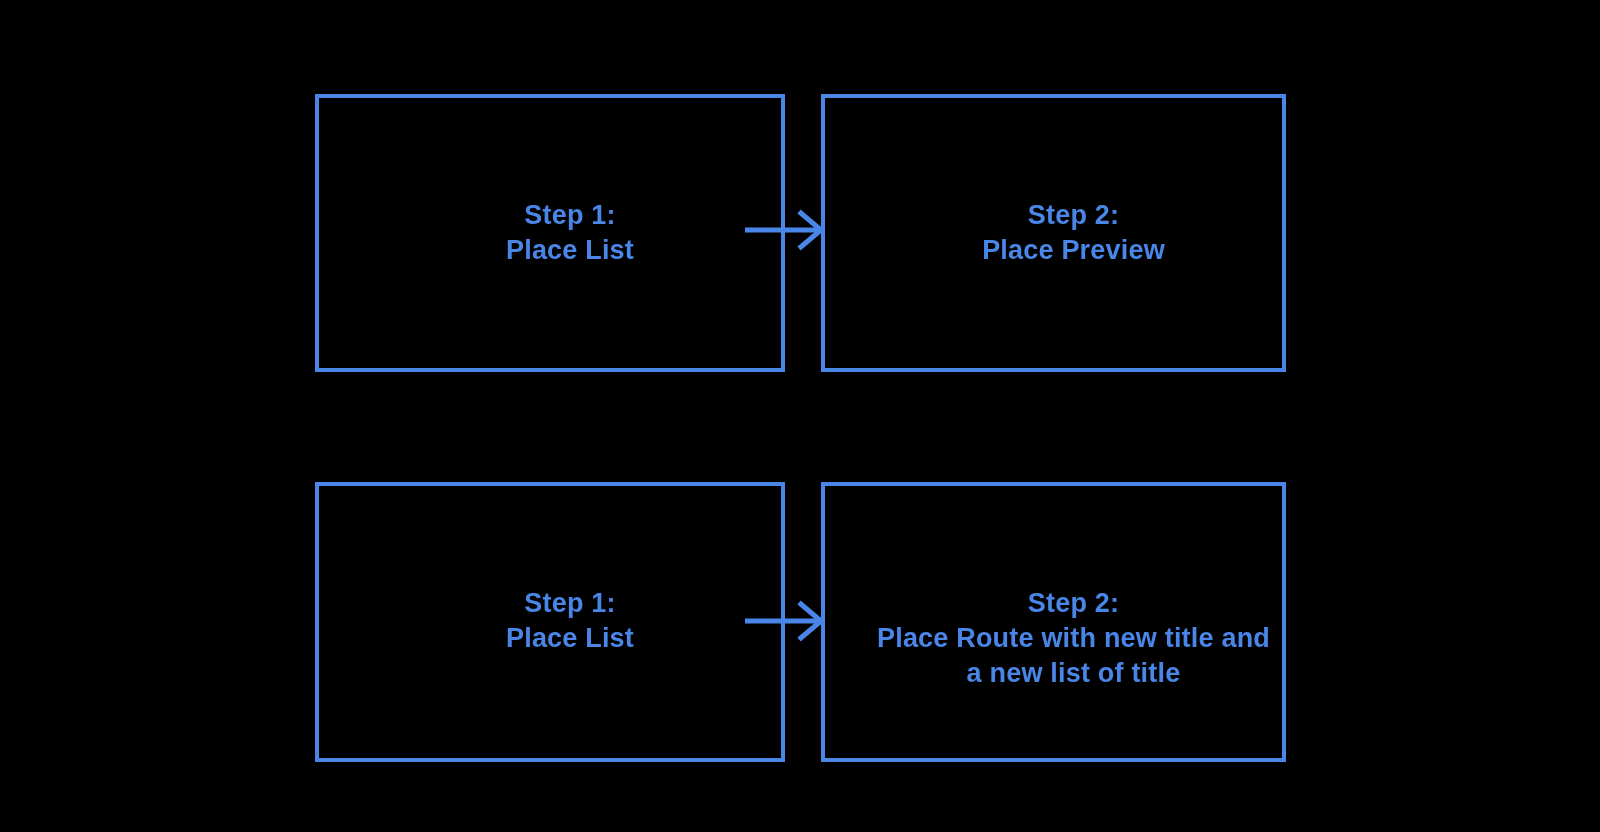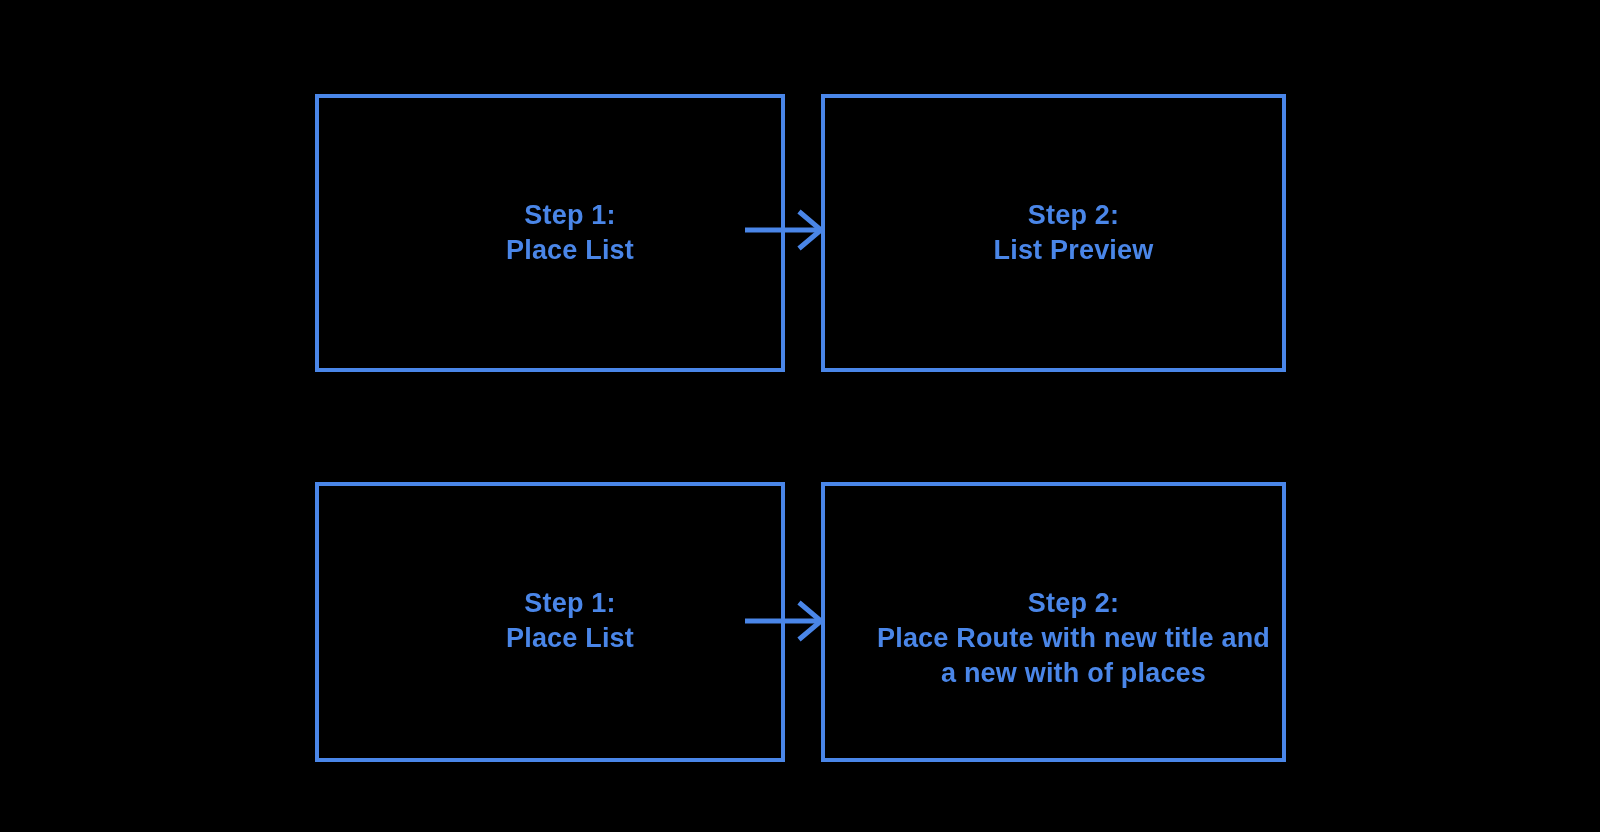--- a/index.html
+++ b/index.html
@@ -66,37 +66,37 @@
   </div>
 
   <svg class="arrow" id="arrow-r1" width="82" height="44" viewBox="0 0 82 44">
     <line x1="0" y1="22" x2="74" y2="22"></line>
     <polyline points="54,3.5 76,22 54,40.5"></polyline>
   </svg>
 
   <div class="flow-box" id="box-r1-s2">
     <div class="box-label">
       <div class="line">Step 2:</div>
-      <div class="line">List Preview</div>
+      <div class="line">Place Preview</div>
     </div>
   </div>
 
   <div class="flow-box" id="box-r2-s1">
     <div class="box-label">
       <div class="line">Step 1:</div>
       <div class="line">Place List</div>
     </div>
   </div>
 
   <svg class="arrow" id="arrow-r2" width="82" height="44" viewBox="0 0 82 44">
     <line x1="0" y1="22" x2="74" y2="22"></line>
     <polyline points="54,3.5 76,22 54,40.5"></polyline>
   </svg>
 
   <div class="flow-box" id="box-r2-s2">
     <div class="box-label">
       <div class="line">Step 2:</div>
       <div class="line">Place Route with new title and</div>
-      <div class="line">a new with of places</div>
+      <div class="line">a new list of title</div>
     </div>
   </div>
 
 </div>
 
 </body></html>

